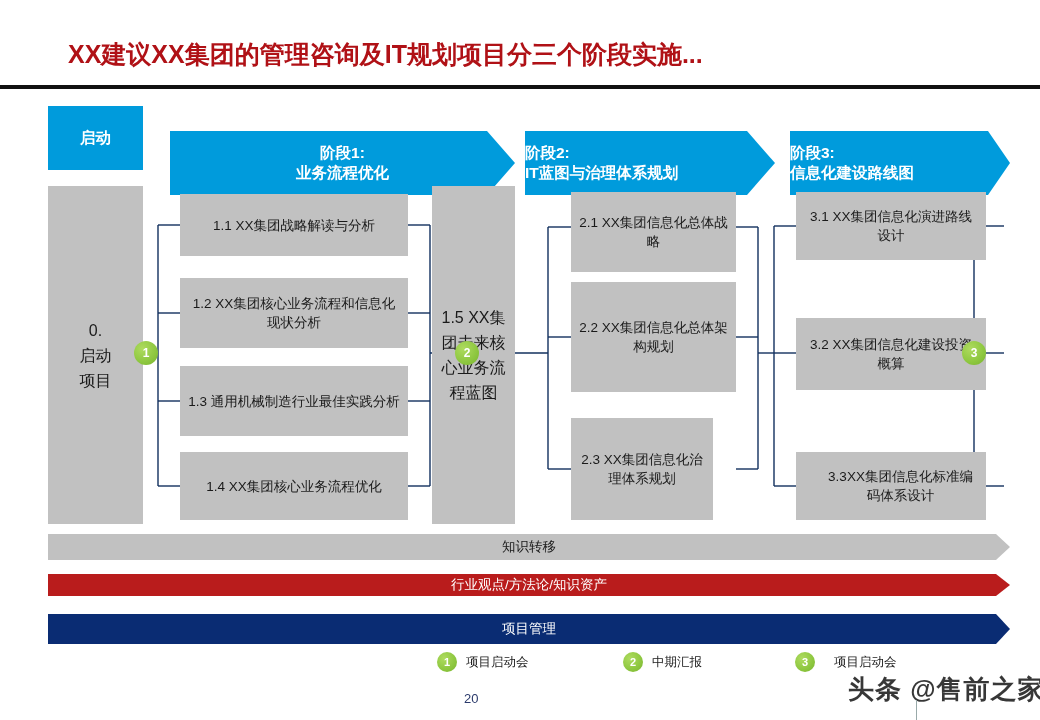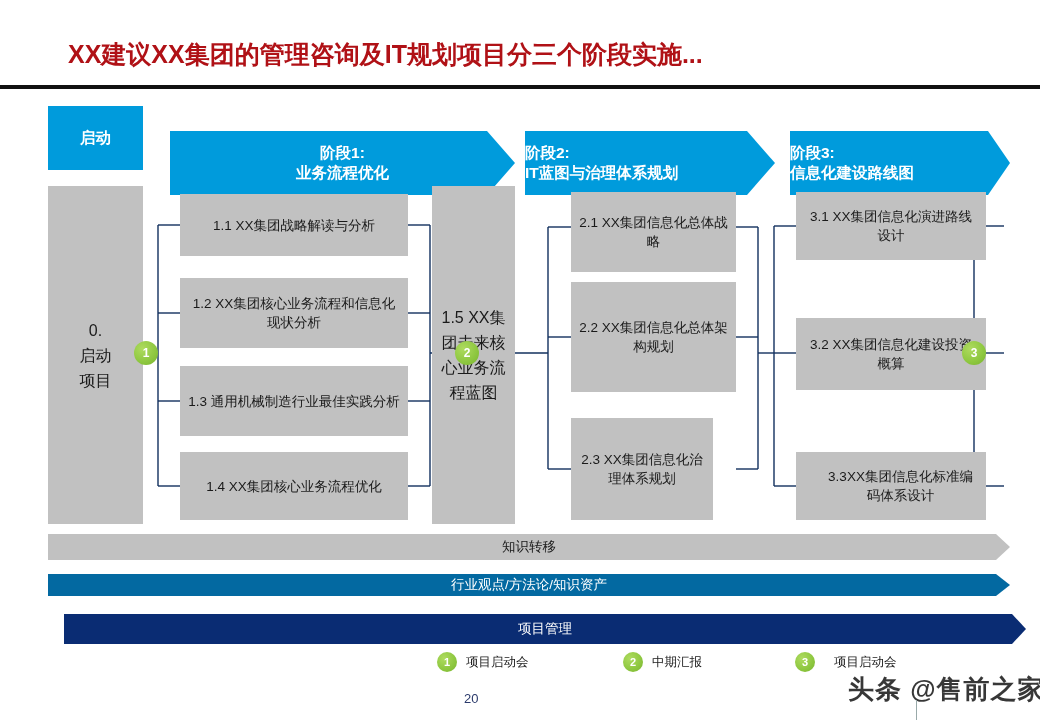--- a/index.html
+++ b/index.html
@@ -138,28 +138,27 @@
     box-sizing: border-box;
   }
   .bar-knowledge {
     top: 534px; width: 962px; height: 26px;
     background: #C1C1C1;
     color: #1a1a1a;
     clip-path: polygon(0 0, calc(100% - 14px) 0, 100% 50%, calc(100% - 14px) 100%, 0 100%);
   }
   .bar-industry {
     top: 574px; width: 962px; height: 22px;
-    background: #0369a1;
+    background: #b91c1c;
     clip-path: polygon(0 0, calc(100% - 14px) 0, 100% 50%, calc(100% - 14px) 100%, 0 100%);
   }
   .bar-pm {
     top: 614px; width: 962px; height: 30px;
     background: #0A2C73;
     clip-path: polygon(0 0, calc(100% - 14px) 0, 100% 50%, calc(100% - 14px) 100%, 0 100%);
-    margin-left: 16px;
   }
 
   
   .badge {
     position: absolute;
     width: 24px; height: 24px;
     border-radius: 50%;
     background: #8CC63E;
     background: radial-gradient(circle at 35% 32%, #AEDB5F 0%, #8CC63E 62%, #79B22F 100%);
     color: #ffffff;

